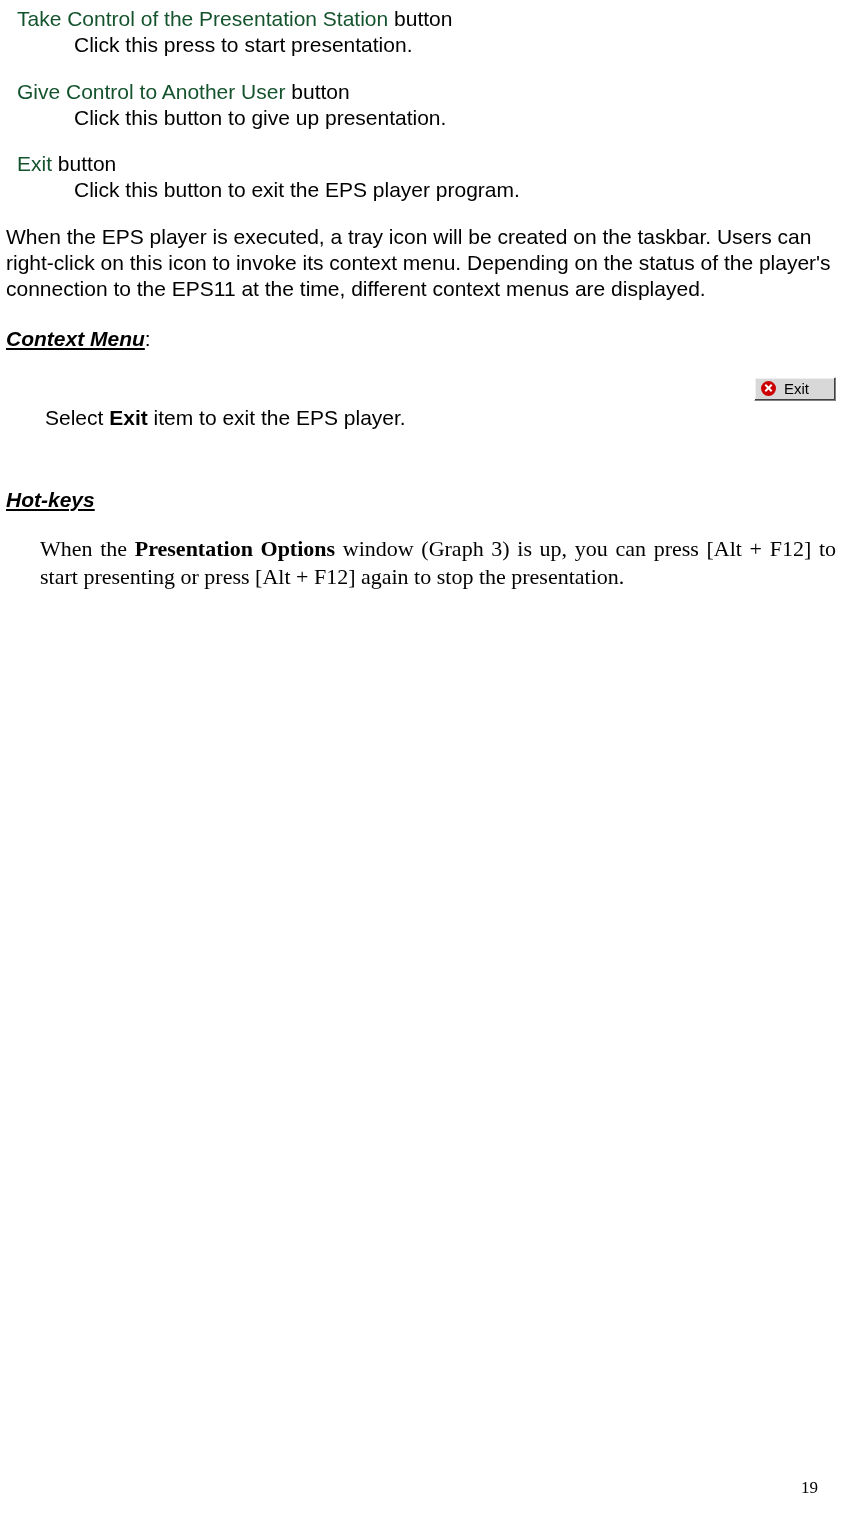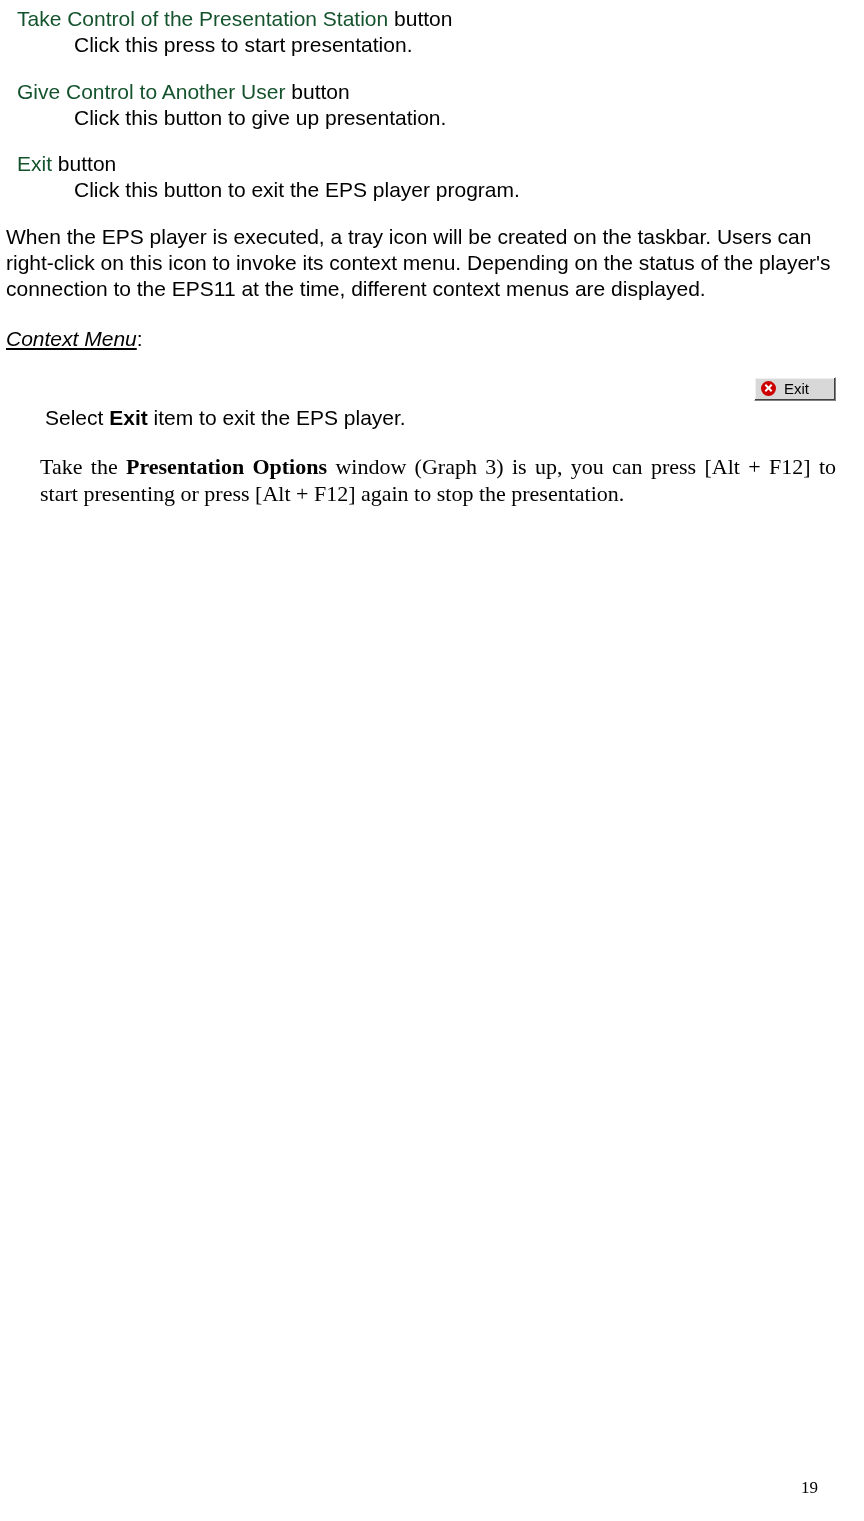--- a/index.html
+++ b/index.html
@@ -15,21 +15,21 @@
     .blue { color: #14532d; margin-left: 11px; }
     .indent { margin-left: 68px; }
     .block { margin-bottom: 20px; }
     .heading {
       font-weight: bold;
       font-size: 24px;
       margin-top: 76px;
       margin-bottom: 34px;
     }
     .para { margin-bottom: 24px; }
-    .uline { text-decoration: underline; font-style: italic; }
+    .uline { text-decoration: underline; font-style: italic; font-weight: bold; }
     .context-row {
       position: relative;
     }
     .exit-btn-graphic {
       position: absolute;
       right: 0;
       top: -28px;
       display: inline-flex;
       align-items: center;
       background: #d8d8d8;
@@ -119,19 +119,22 @@
   <div class="context-row">
     <div class="exit-btn-graphic">
       <span class="exit-icon"></span>
       <span>Exit</span>
     </div>
     <div class="select-line">
       <span>Select </span><span class="bold">Exit</span><span> item to exit the EPS player.</span>
     </div>
   </div>
 
+  <div style="margin-top:56px;">
+    <span class="uline">Hot-keys</span>
+  </div>
 
   <div class="hot-body" style="margin-top:22px;">
-    <span>Take the </span><span class="bold">Presentation Options</span><span> window (Graph 3) is up, you can press [Alt + F12] to start presenting or press [Alt + F12] again to stop the presentation.</span>
+    <span>When the </span><span class="bold">Presentation Options</span><span> window (Graph 3) is up, you can press [Alt + F12] to start presenting or press [Alt + F12] again to stop the presentation.</span>
   </div>
 
   <div class="page-num">19</div>
 </div>
 
 </body></html>

